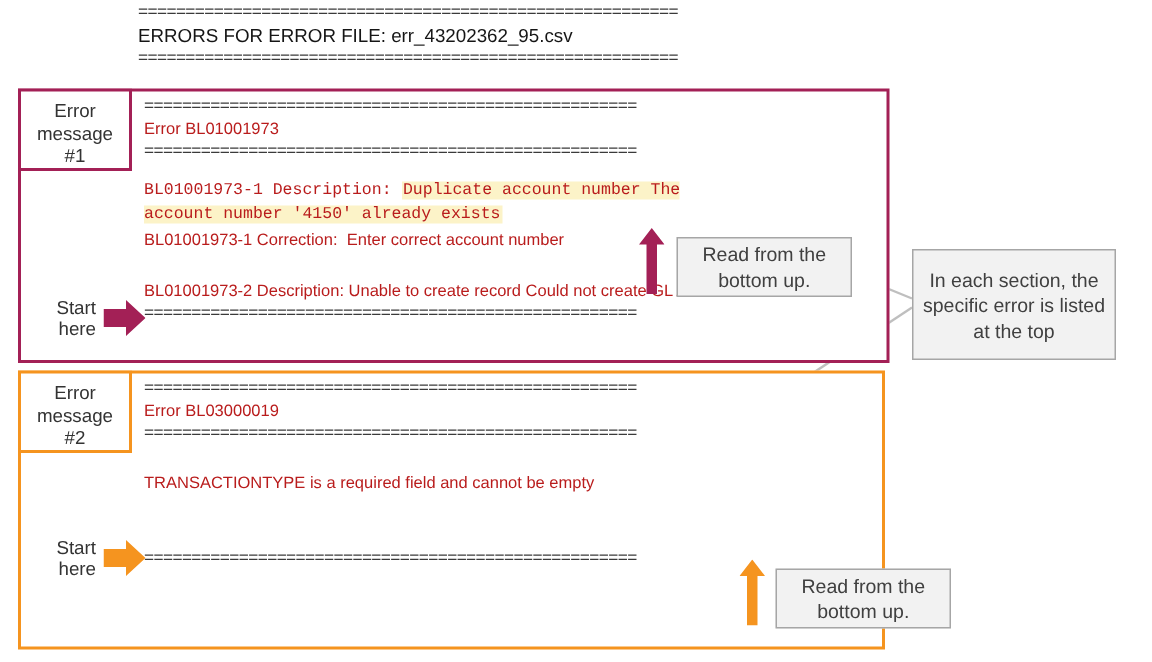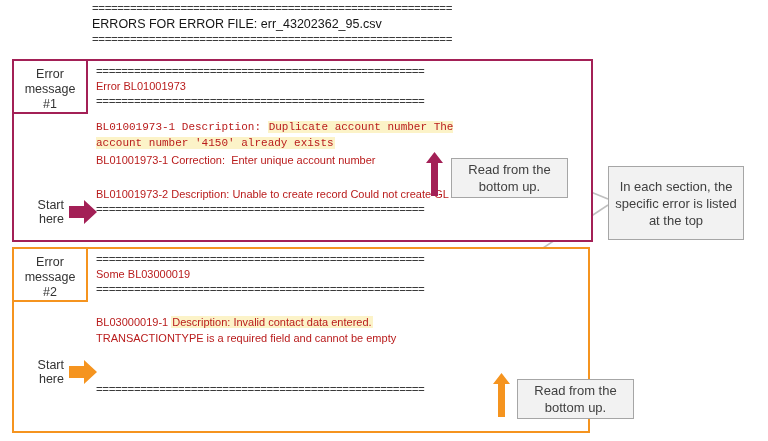--- a/index.html
+++ b/index.html
@@ -208,43 +208,39 @@
       <div class="eqline">====================================================</div>
       <div class="line">Error BL01001973</div>
       <div class="eqline">====================================================</div>
       <div class="spacer"></div>
       <div class="line wrap" style="width:400px;font-family:Liberation Mono, monospace;">
         <span>BL01001973-1 Description:</span>
         <span class="hl">Duplicate account number The account number '4150' already exists</span>
       </div>
       <div class="line">
         <span>BL01001973-1 Correction:</span>
-        &nbsp;<span>Enter unique account number</span>
+        &nbsp;<span>Enter correct account number</span>
       </div>
       <div class="spacer"></div>
       <div class="spacer-sm"></div>
       <div class="line">
         <span>BL01001973-2 Description:</span>
         <span>Unable to create record Could not create GL Account record!</span>
       </div>
       <div class="eqline">====================================================</div>
     </div>
   </div>
 
   <div class="errbox errbox-2">
     <div class="err-body">
       <div class="eqline">====================================================</div>
-      <div class="line">Some BL03000019</div>
-      <div class="eqline">====================================================</div>
-      <div class="spacer"></div>
-      <div class="spacer-sm"></div>
-      <div class="line">
-        <span>BL03000019-1</span>
-        <span class="hl">Description:  Invalid contact data entered.</span>
-      </div>
+      <div class="line">Error BL03000019</div>
+      <div class="eqline">====================================================</div>
+      <div class="spacer"></div>
+      <div class="spacer-sm"></div>
       <div class="line">TRANSACTIONTYPE is a required field and cannot be empty</div>
       <div class="spacer"></div>
       <div class="spacer-sm"></div>
       <div class="spacer"></div>
       <div class="spacer-sm"></div>
       <div class="eqline">====================================================</div>
     </div>
   </div>
 
   <div class="lbl-box lbl-box-1">

